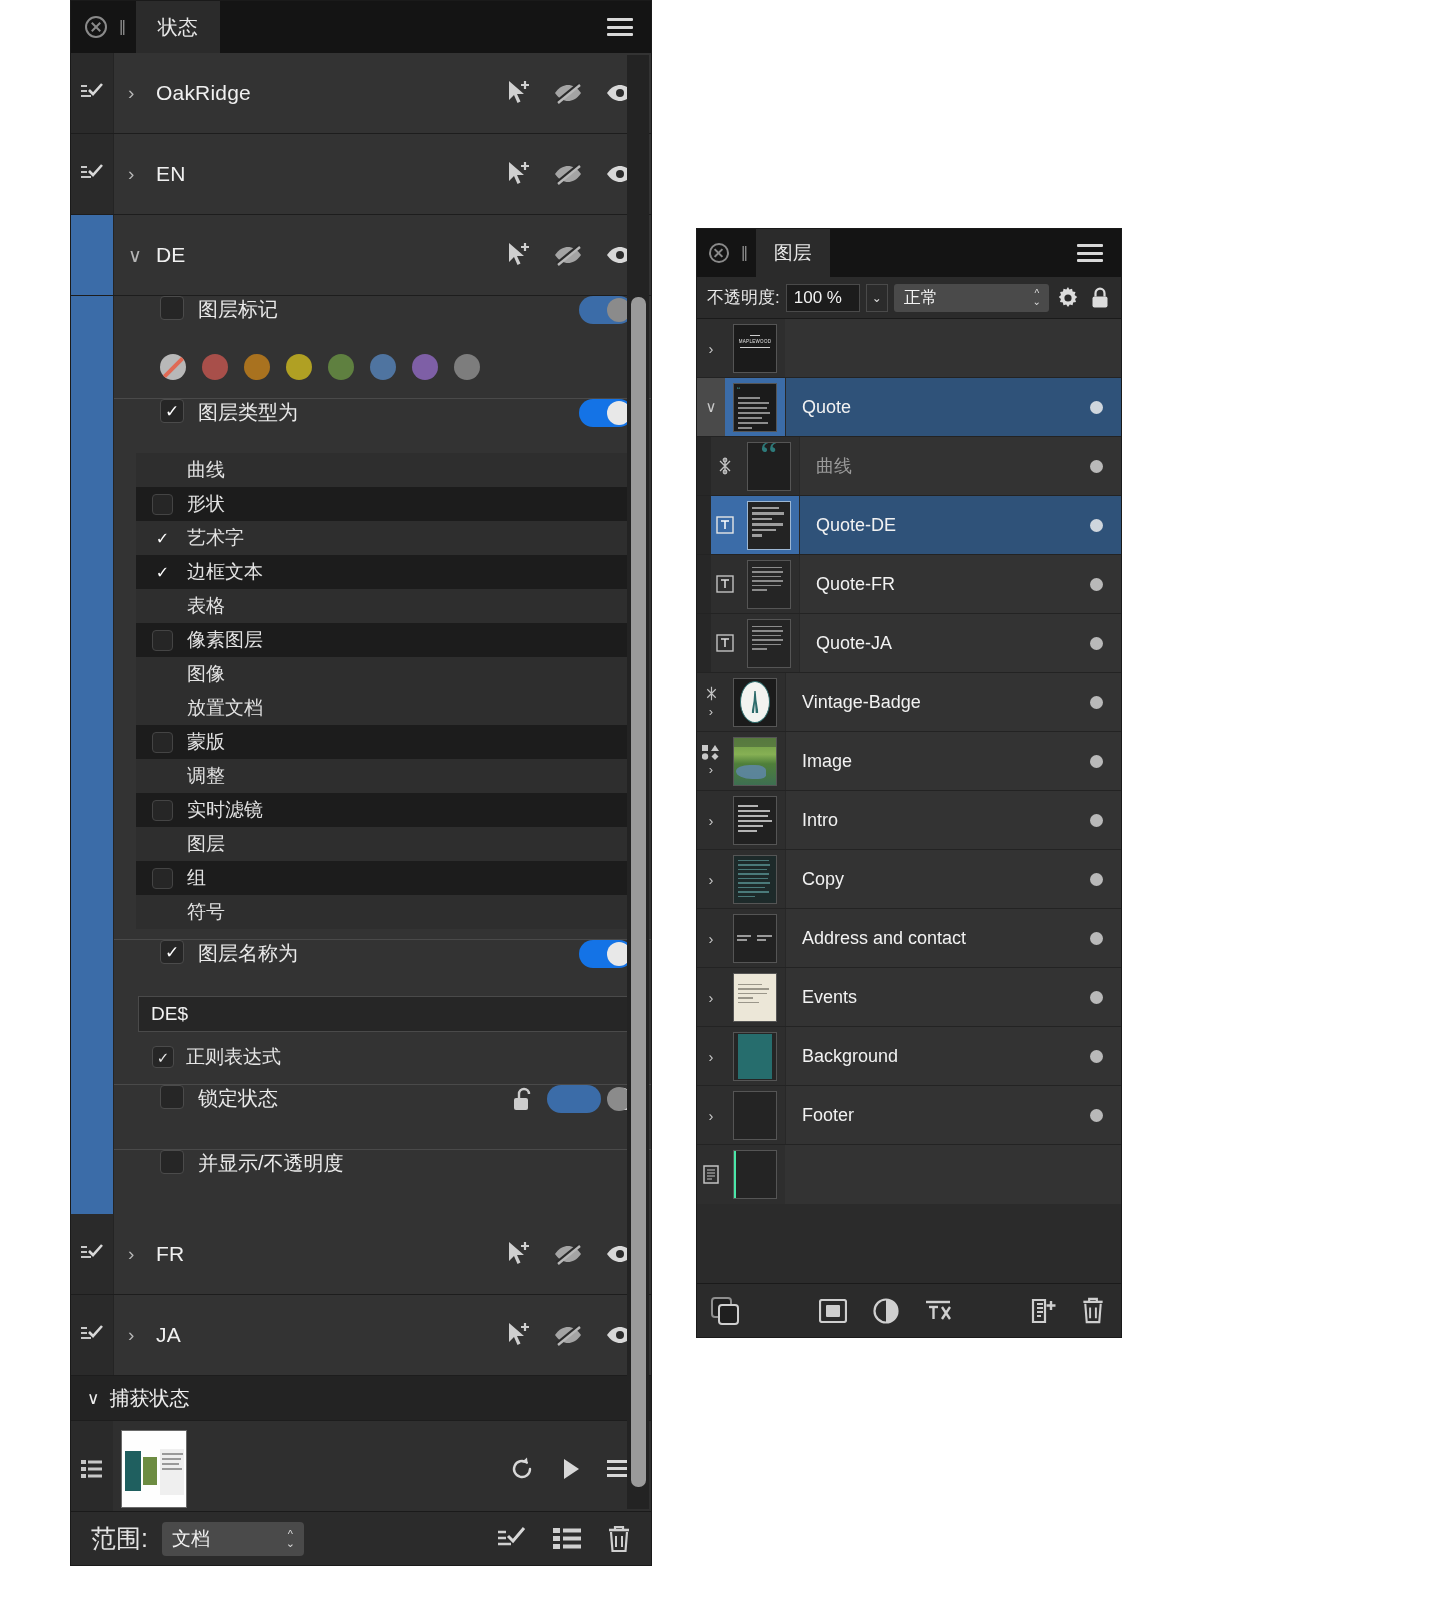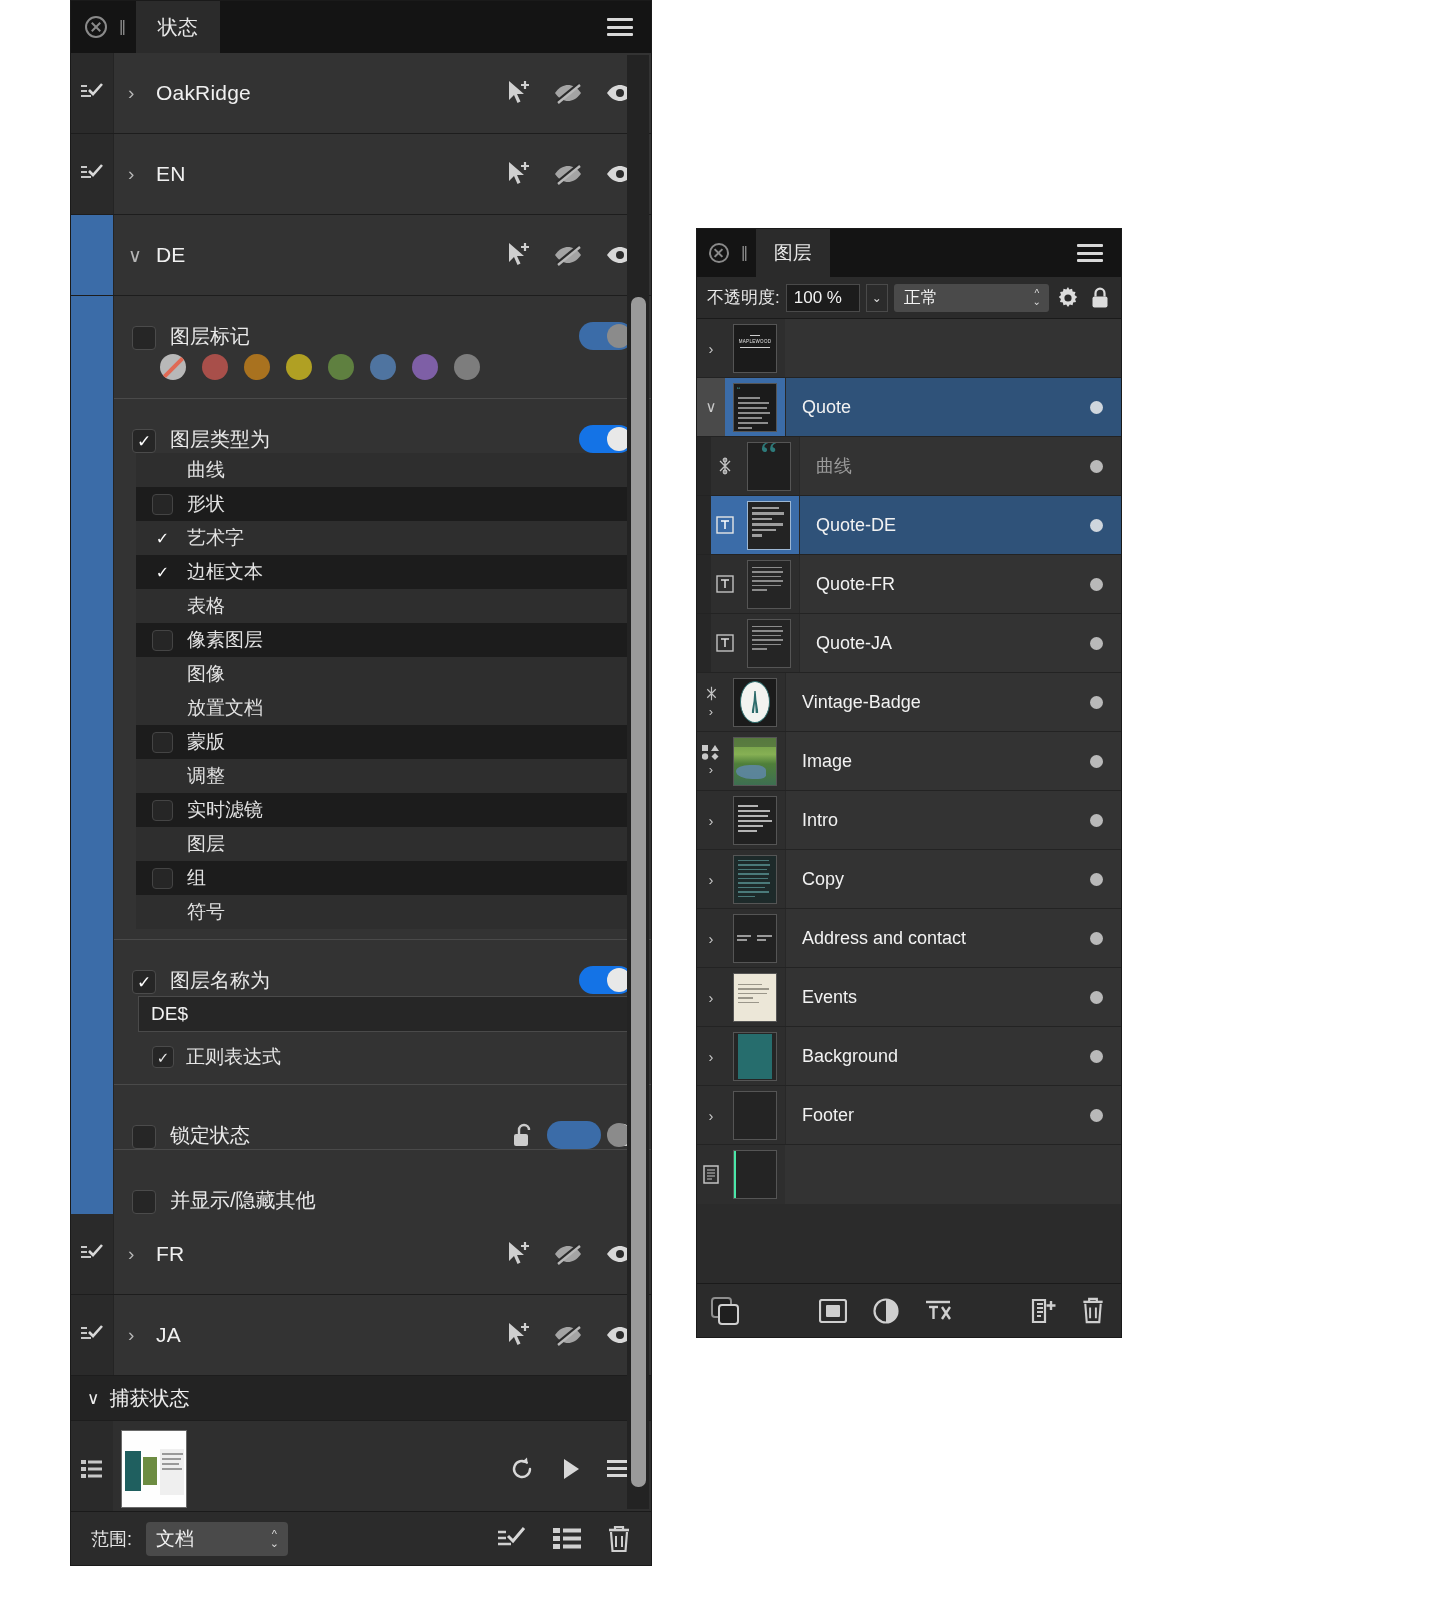--- a/index.html
+++ b/index.html
@@ -79,22 +79,23 @@
 
   
   .de-block { display: flex; }
   .de-content { flex: 1; background: #333333; border-left: 1px solid #242424; }
 
   .crit {
     border-bottom: 1px solid #4a4a4a;
     padding: 0;
   }
   .crit-head {
-    display: flex; align-items: flex-end; height: 54px; padding: 0 18px 0 18px;
+    display: flex; align-items: flex-start; height: 54px; padding: 0 18px 0 18px;
     position: relative;
+    margin-left: 28px;
   }
   .chk {
     width: 24px; height: 24px; border-radius: 4px; background: #262626;
     border: 1px solid #4b4b4b; flex: none; display:flex; align-items:center; justify-content:center;
     color: #fff; font-size: 17px; line-height: 1;
   }
   .chk.on { background: #262626; }
   .crit-label { color: #eaeaea; font-size: 20px; margin-left: 14px; }
   .toggle {
     position: absolute; right: 18px; width: 54px; height: 28px; border-radius: 14px;
@@ -157,21 +158,21 @@
   .cap-text { margin-left: 20px; }
   .cap-title { color: #f0f0f0; font-size: 19px; }
   .cap-sub { color: #f0f0f0; font-size: 19px; margin-top: 10px;}
   .cap-icons { position:absolute; right: 18px; display:flex; gap: 26px; align-items:center;}
 
   .states-footer {
     position: absolute; left: 0; right: 0; bottom: 0; height: 54px;
     background: #2b2b2b; display: flex; align-items: center; padding: 0 20px;
     border-top: 1px solid #1a1a1a;
   }
-  .footer-label { color: #e3e3e3; font-size: 18px; margin-right: 14px; }
+  .footer-label { color: #e3e3e3; font-size: 25px; margin-right: 14px; }
   .combo {
     width: 142px; height: 34px; background: #4a4a4a; border-radius: 4px;
     display: flex; align-items: center; padding: 0 10px; color: #f2f2f2; font-size: 19px;
     position: relative;
   }
   .combo .spin { position: absolute; right: 9px; color: #ddd; font-size: 11px; line-height: 9px; text-align:center;}
   .footer-icons { margin-left: auto; display: flex; gap: 26px; align-items: center;}
 
   
   #layers-panel {
@@ -493,21 +494,21 @@
                       <rect x="2" y="11" width="16" height="12" rx="2" fill="#cccccc"></rect>
                     </svg>
                   </span>
               </span>
             </div>
           </div>
 
           <div class="crit" style="border-bottom:none">
             <div class="crit-head" style="height:64px">
               <span class="chk"></span>
-              <span class="crit-label">并显示/隐藏其他</span>
+              <span class="crit-label">并显示/不透明度</span>
             </div>
           </div>
 
         </div>
       </div>
 
       <div class="state-row">
         <div class="state-gutter">
           <svg width="24" height="22" viewBox="0 0 24 22">
               <path d="M1 4h6M1 9h6M1 14h10" stroke="#c8c8c8" stroke-width="2.2" fill="none"></path>

